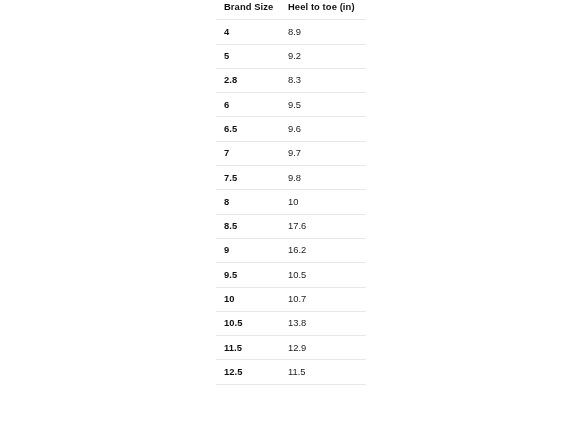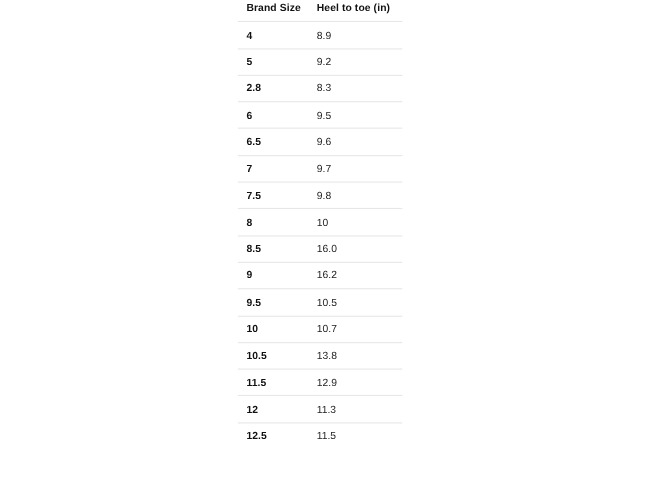--- a/index.html
+++ b/index.html
@@ -107,21 +107,21 @@
         <tr>
           <td class="brand">7.5</td>
           <td class="heel">9.8</td>
         </tr>
         <tr>
           <td class="brand">8</td>
           <td class="heel">10</td>
         </tr>
         <tr>
           <td class="brand">8.5</td>
-          <td class="heel">16.0</td>
+          <td class="heel">17.6</td>
         </tr>
         <tr>
           <td class="brand">9</td>
           <td class="heel">16.2</td>
         </tr>
         <tr>
           <td class="brand">9.5</td>
           <td class="heel">10.5</td>
         </tr>
         <tr>
@@ -130,22 +130,18 @@
         </tr>
         <tr>
           <td class="brand">10.5</td>
           <td class="heel">13.8</td>
         </tr>
         <tr>
           <td class="brand">11.5</td>
           <td class="heel">12.9</td>
         </tr>
         <tr>
-          <td class="brand">12</td>
-          <td class="heel">11.3</td>
-        </tr>
-        <tr>
           <td class="brand">12.5</td>
           <td class="heel">11.5</td>
         </tr>
       </tbody>
   </table>
 </div>
 
 </body></html>

